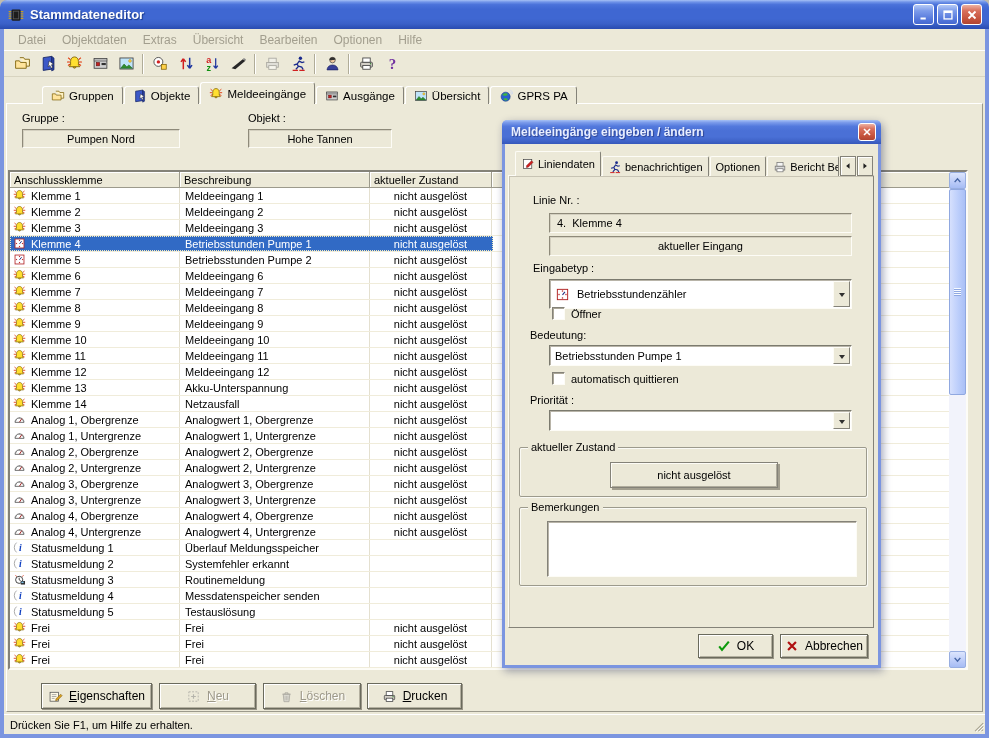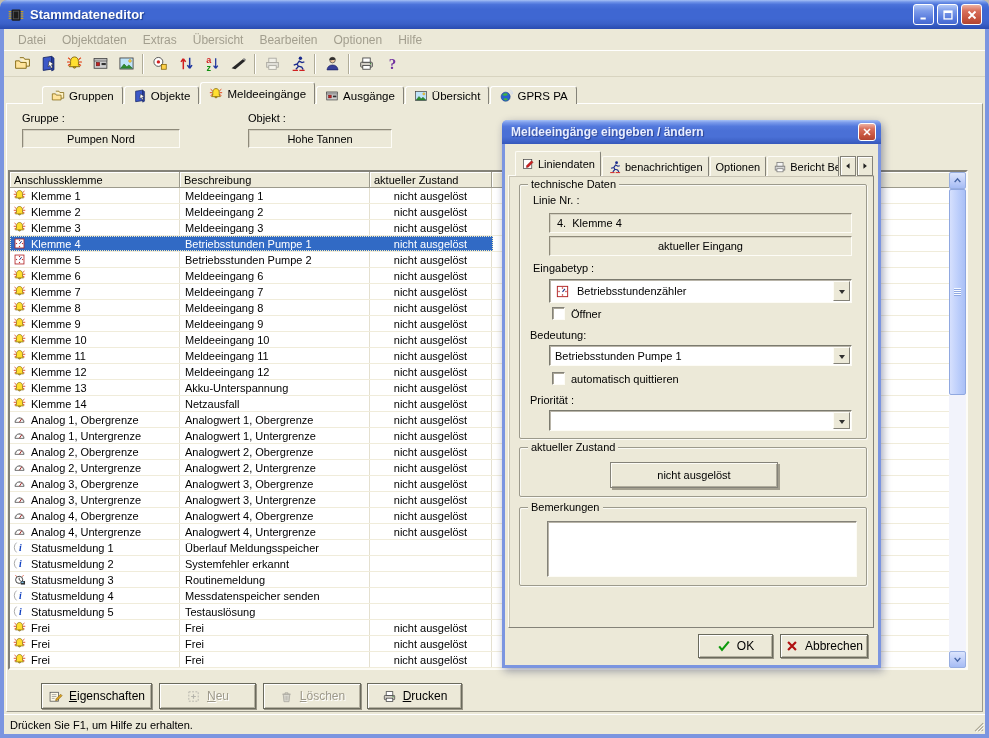--- a/index.html
+++ b/index.html
@@ -105,21 +105,21 @@
   .gtech{left:14px;top:40px;width:348px;height:255px;}
   .gz{left:14px;top:303px;width:348px;height:50px;}
   .gb{left:14px;top:363px;width:348px;height:79px;}
 
   .dlabel{position:absolute;}
   .l-linie{left:28px;top:50px;} .l-etyp{left:28px;top:118px;} .l-bed{left:25px;top:185px;} .l-prio{left:25px;top:250px;}
   .sunk{position:absolute;background:#ece9d8;border:1px solid;border-color:#8e8a7a #fdfcf6 #fdfcf6 #8e8a7a;box-shadow:inset 1px 1px 0 #d4d0c0;display:flex;align-items:center;}
   .f-linie{left:44px;top:69px;width:303px;height:20px;padding-left:7px;white-space:pre;}
   .f-typ{left:44px;top:92px;width:303px;height:20px;justify-content:center;}
   .combo{position:absolute;background:#fff;border:1px solid;border-color:#7b7a6e #fdfcf6 #fdfcf6 #7b7a6e;box-shadow:inset 1px 1px 0 #b8b4a8;display:flex;align-items:center;padding-left:5px;}
-  .c-etyp{left:44px;top:135px;width:303px;height:24px;gap:7px;}
+  .c-etyp{left:44px;top:135px;width:303px;height:30px;gap:7px;}
   .c-bed{left:44px;top:201px;width:303px;height:21px;}
   .c-prio{left:44px;top:266px;width:303px;height:21px;}
   .combo .icon svg{width:15px;height:15px;}
   .dropbtn{position:absolute;right:1px;top:1px;bottom:1px;width:17px;background:#ece9d8;border:1px solid;border-color:#fdfcf6 #848278 #848278 #fdfcf6;display:flex;align-items:center;justify-content:center;}
   .dropbtn i{border:3.5px solid transparent;border-top:4.5px solid #303030;margin-top:5px;}
   .chk{position:absolute;display:flex;align-items:center;gap:6px;}
   .k-oeff{left:47px;top:163px;} .k-quit{left:47px;top:228px;}
   .chkbox{width:13px;height:13px;background:#fff;border:1px solid;border-color:#848278 #fdfcf6 #fdfcf6 #848278;box-shadow:inset 1px 1px 0 #aaa698;}
   .zbtn{position:absolute;left:105px;top:318px;width:168px;height:26px;background:#ece9d8;border:1px solid #848278;box-shadow:inset 1px 1px 0 #fdfcf6,inset -1px -1px 0 #b0ac9c,2px 2px 0 #a29e8e;display:flex;align-items:center;justify-content:center;font-family:inherit;font-size:11px;}
   .memo{position:absolute;left:42px;top:377px;width:310px;height:56px;background:#fff;border:1px solid;border-color:#848278 #fdfcf6 #fdfcf6 #848278;box-shadow:inset 1px 1px 0 #b8b4a8;resize:none;font-family:inherit;font-size:11px;}
@@ -1023,23 +1023,20 @@
         <span class="arrbtn">
             <span class="icon">
               <svg viewBox="0 0 16 16">
                 <path d="M5.5 3.5v9L11 8z" fill="#202020"></path>
               </svg>
             </span>
           </span>
       </span>
       <div class="dpanel"></div>
 
-      <div class="grp gtech">
-        <span class="legend">technische Daten</span>
-      </div>
       <span class="dlabel l-linie">Linie Nr. :</span>
       <div class="sunk f-linie">4.  Klemme 4</div>
       <div class="sunk f-typ">aktueller Eingang</div>
 
       <span class="dlabel l-etyp">Eingabetyp :</span>
       <div class="combo c-etyp">
         <span class="icon">
             <svg viewBox="0 0 16 16">
               <rect x="2.5" y="2.5" width="11" height="11" fill="#fff" stroke="#b02020" stroke-width="1"></rect>
               <g fill="#c03030">

